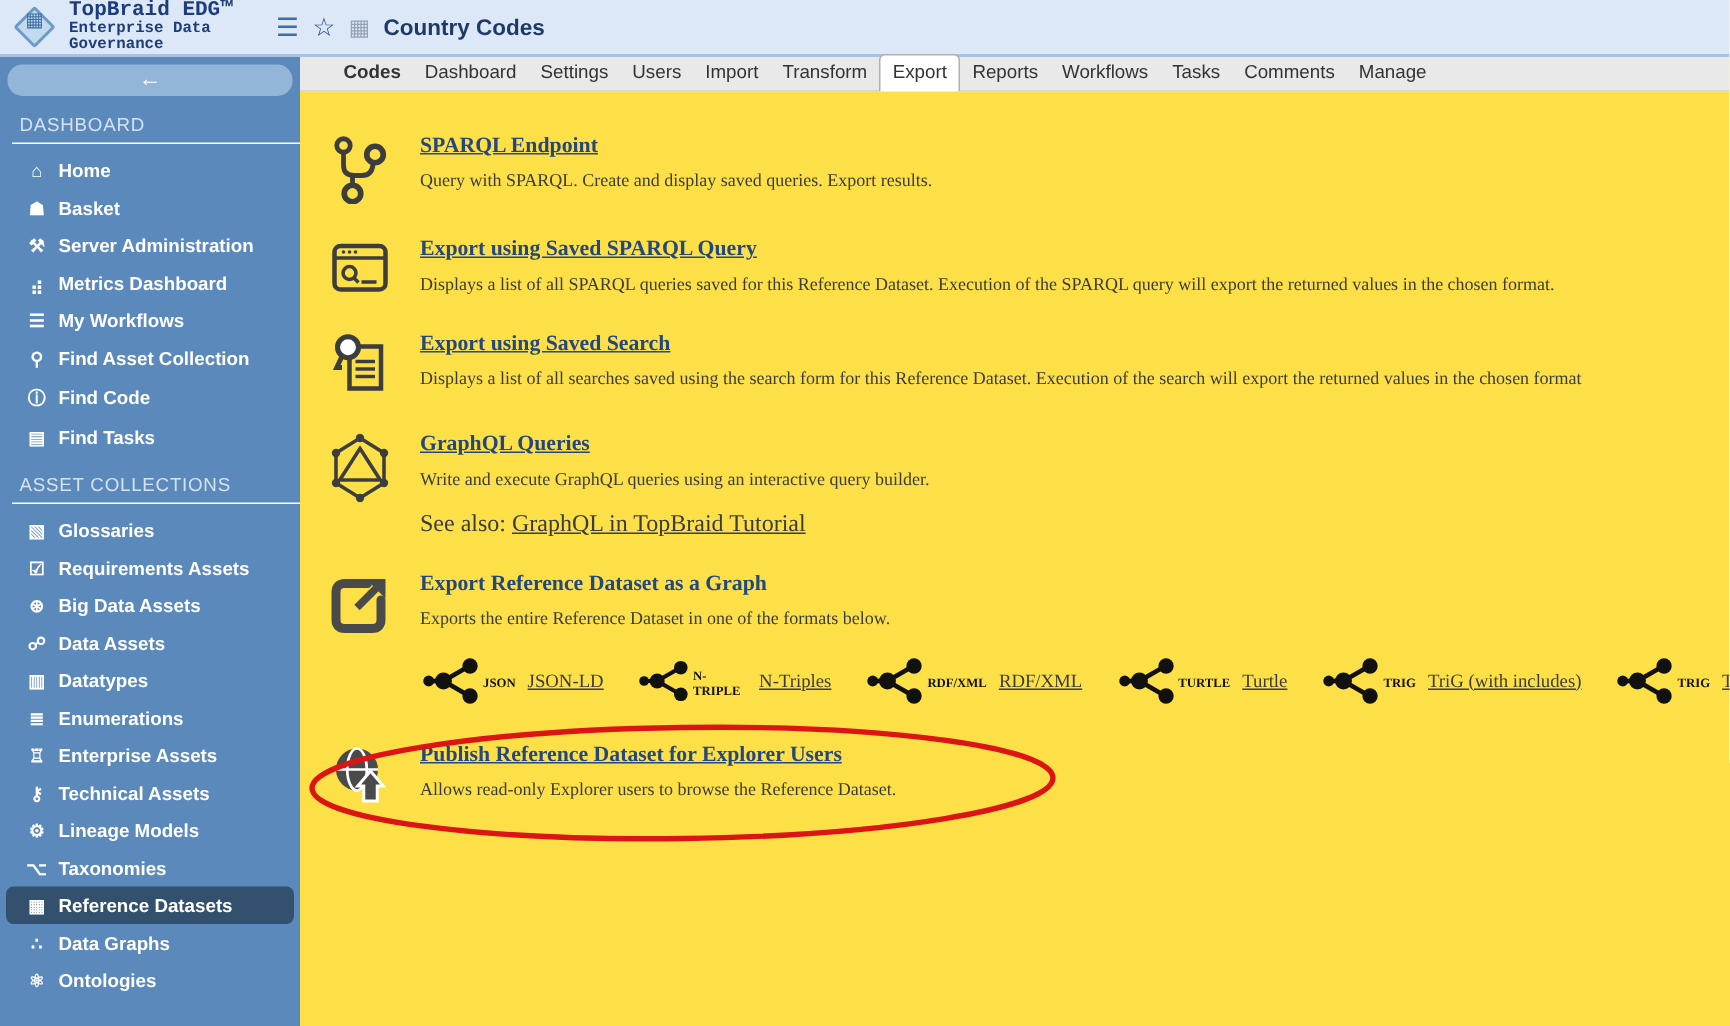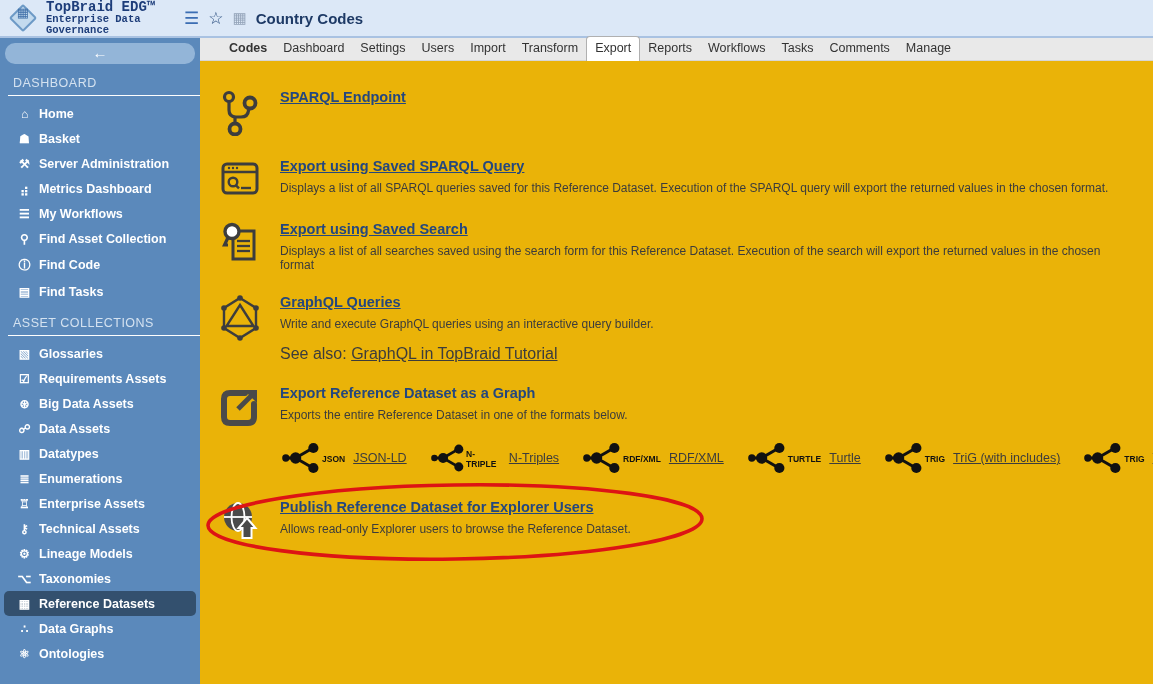--- a/index.html
+++ b/index.html
@@ -35,29 +35,29 @@
   .side-sec-title { margin:12px 0 0 8px; padding:0 0 5px 5px; color:#d4e2f0;
               font-size:12.5px; letter-spacing:.5px; border-bottom:1px solid #fefefe; }
   .side-items { padding-top:5px; }
   .side-item { display:flex; align-items:center; gap:7px; padding:5.5px 6px 5.5px 13px;
                margin:0 4px; color:#fff; font-size:12.5px; font-weight:bold; cursor:pointer;
                border-radius:5px; white-space:nowrap; }
   .side-item .ico { width:15px; text-align:center; font-size:12px; flex-shrink:0; }
   .side-item.selected { background:#33506e; }
 
   
-  .main { position:absolute; left:200px; top:38px; width:953px; height:646px; background:#eab308; }
+  .main { position:absolute; left:200px; top:38px; width:953px; height:646px; background:#fde047; }
   .tabbar { height:23px; background:#e9e9e9; border-bottom:1px solid #d6d6d6;
             display:flex; align-items:flex-end; padding-left:21px; }
   .tab { font-size:12.5px; color:#333; padding:4px 8px 5px 8px; cursor:pointer; }
   .tab.emph { font-weight:bold; }
   .tab.active { background:#fff; border:1px solid #b0b0b0; border-bottom:none;
                 border-radius:4px 4px 0 0; margin-bottom:-1px; padding-bottom:6px; }
 
-  .content { padding:27px 18px 0 12px; }
+  .content { padding:27px 18px 0 12px;font-family:Liberation Serif, serif; }
   .section { display:flex; gap:12px; margin-bottom:21px; }
   .sec-icon { width:56px; display:flex; justify-content:center; align-items:flex-start;
               padding-top:2px; flex-shrink:0; color:#3d3d3d; }
   .sec-title { display:inline-block; font-size:14.5px; font-weight:bold; color:#24477e;
                text-decoration:underline; margin-bottom:7px; cursor:pointer; }
   .sec-title.nolink { text-decoration:none; cursor:default;text-align:center; }
   .sec-desc { font-size:12px; color:#3c3c3c; }
   .see-also { margin-top:14px; font-size:16px; color:#3c3c3c; }
   .see-also a { color:#3c3c3c; text-decoration:underline; cursor:pointer; }
 
@@ -274,20 +274,21 @@
           <svg width="38" height="46" viewBox="0 0 38 46">
             <circle class="st" cx="8" cy="7" r="4.5" stroke-width="3.2"></circle>
             <circle class="st" cx="29" cy="13" r="5.5" stroke-width="3.8"></circle>
             <circle class="st" cx="14" cy="39" r="5.5" stroke-width="3.8"></circle>
             <path class="st" d="M8,11.5 L8,20 Q8,27 15,27 L20,27 Q27,27 27.6,20 L27.6,18.8" stroke-width="3.2"></path>
             <path class="st" d="M14,33.4 L14,27" stroke-width="3.2"></path>
           </svg>
         </div>
         <div>
           <a class="sec-title">SPARQL Endpoint</a>
+          <div class="sec-desc">Query with SPARQL. Create and display saved queries. Export results.</div>
         </div>
       </div>
 
       <div class="section">
         <div class="sec-icon">
           <svg width="38" height="40" viewBox="0 0 38 40">
             <rect class="st" x="2" y="5" width="34" height="29" rx="4" stroke-width="3"></rect>
             <line class="st" x1="2" y1="13" x2="36" y2="13" stroke-width="2.4"></line>
             <circle cx="8" cy="9" r="1.2" fill="#3d3d3d"></circle>
               <circle cx="12" cy="9" r="1.2" fill="#3d3d3d"></circle>

